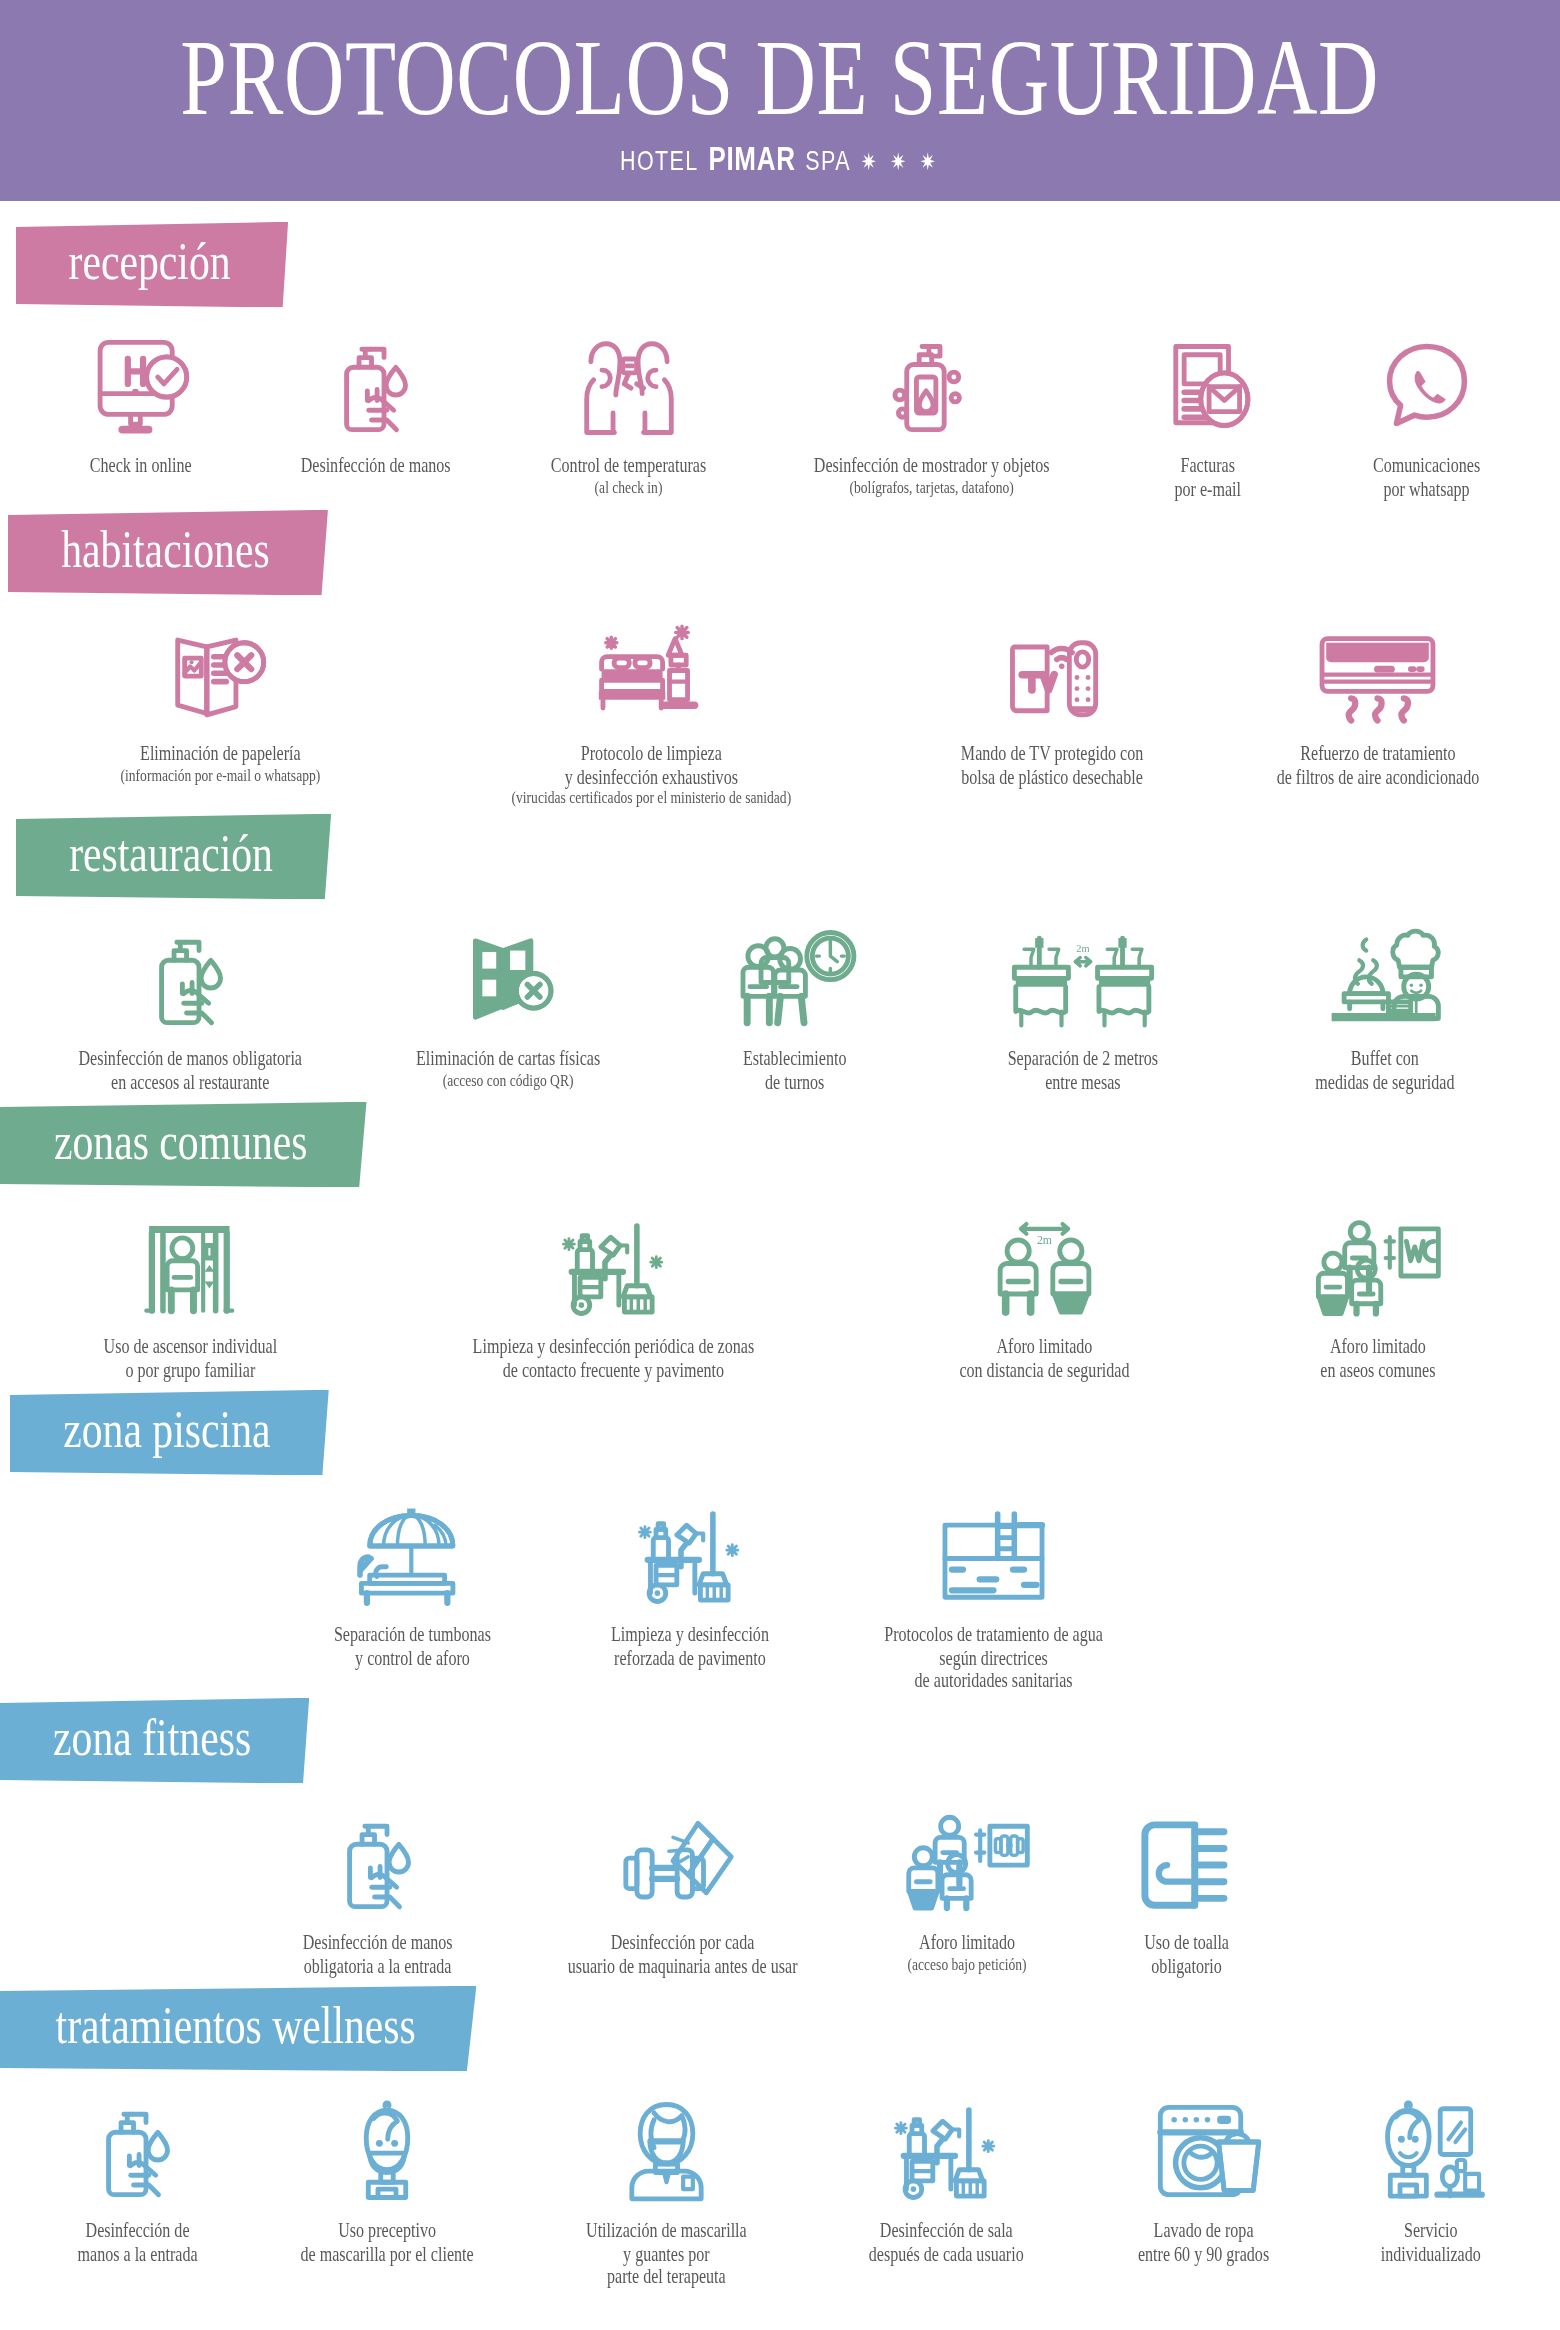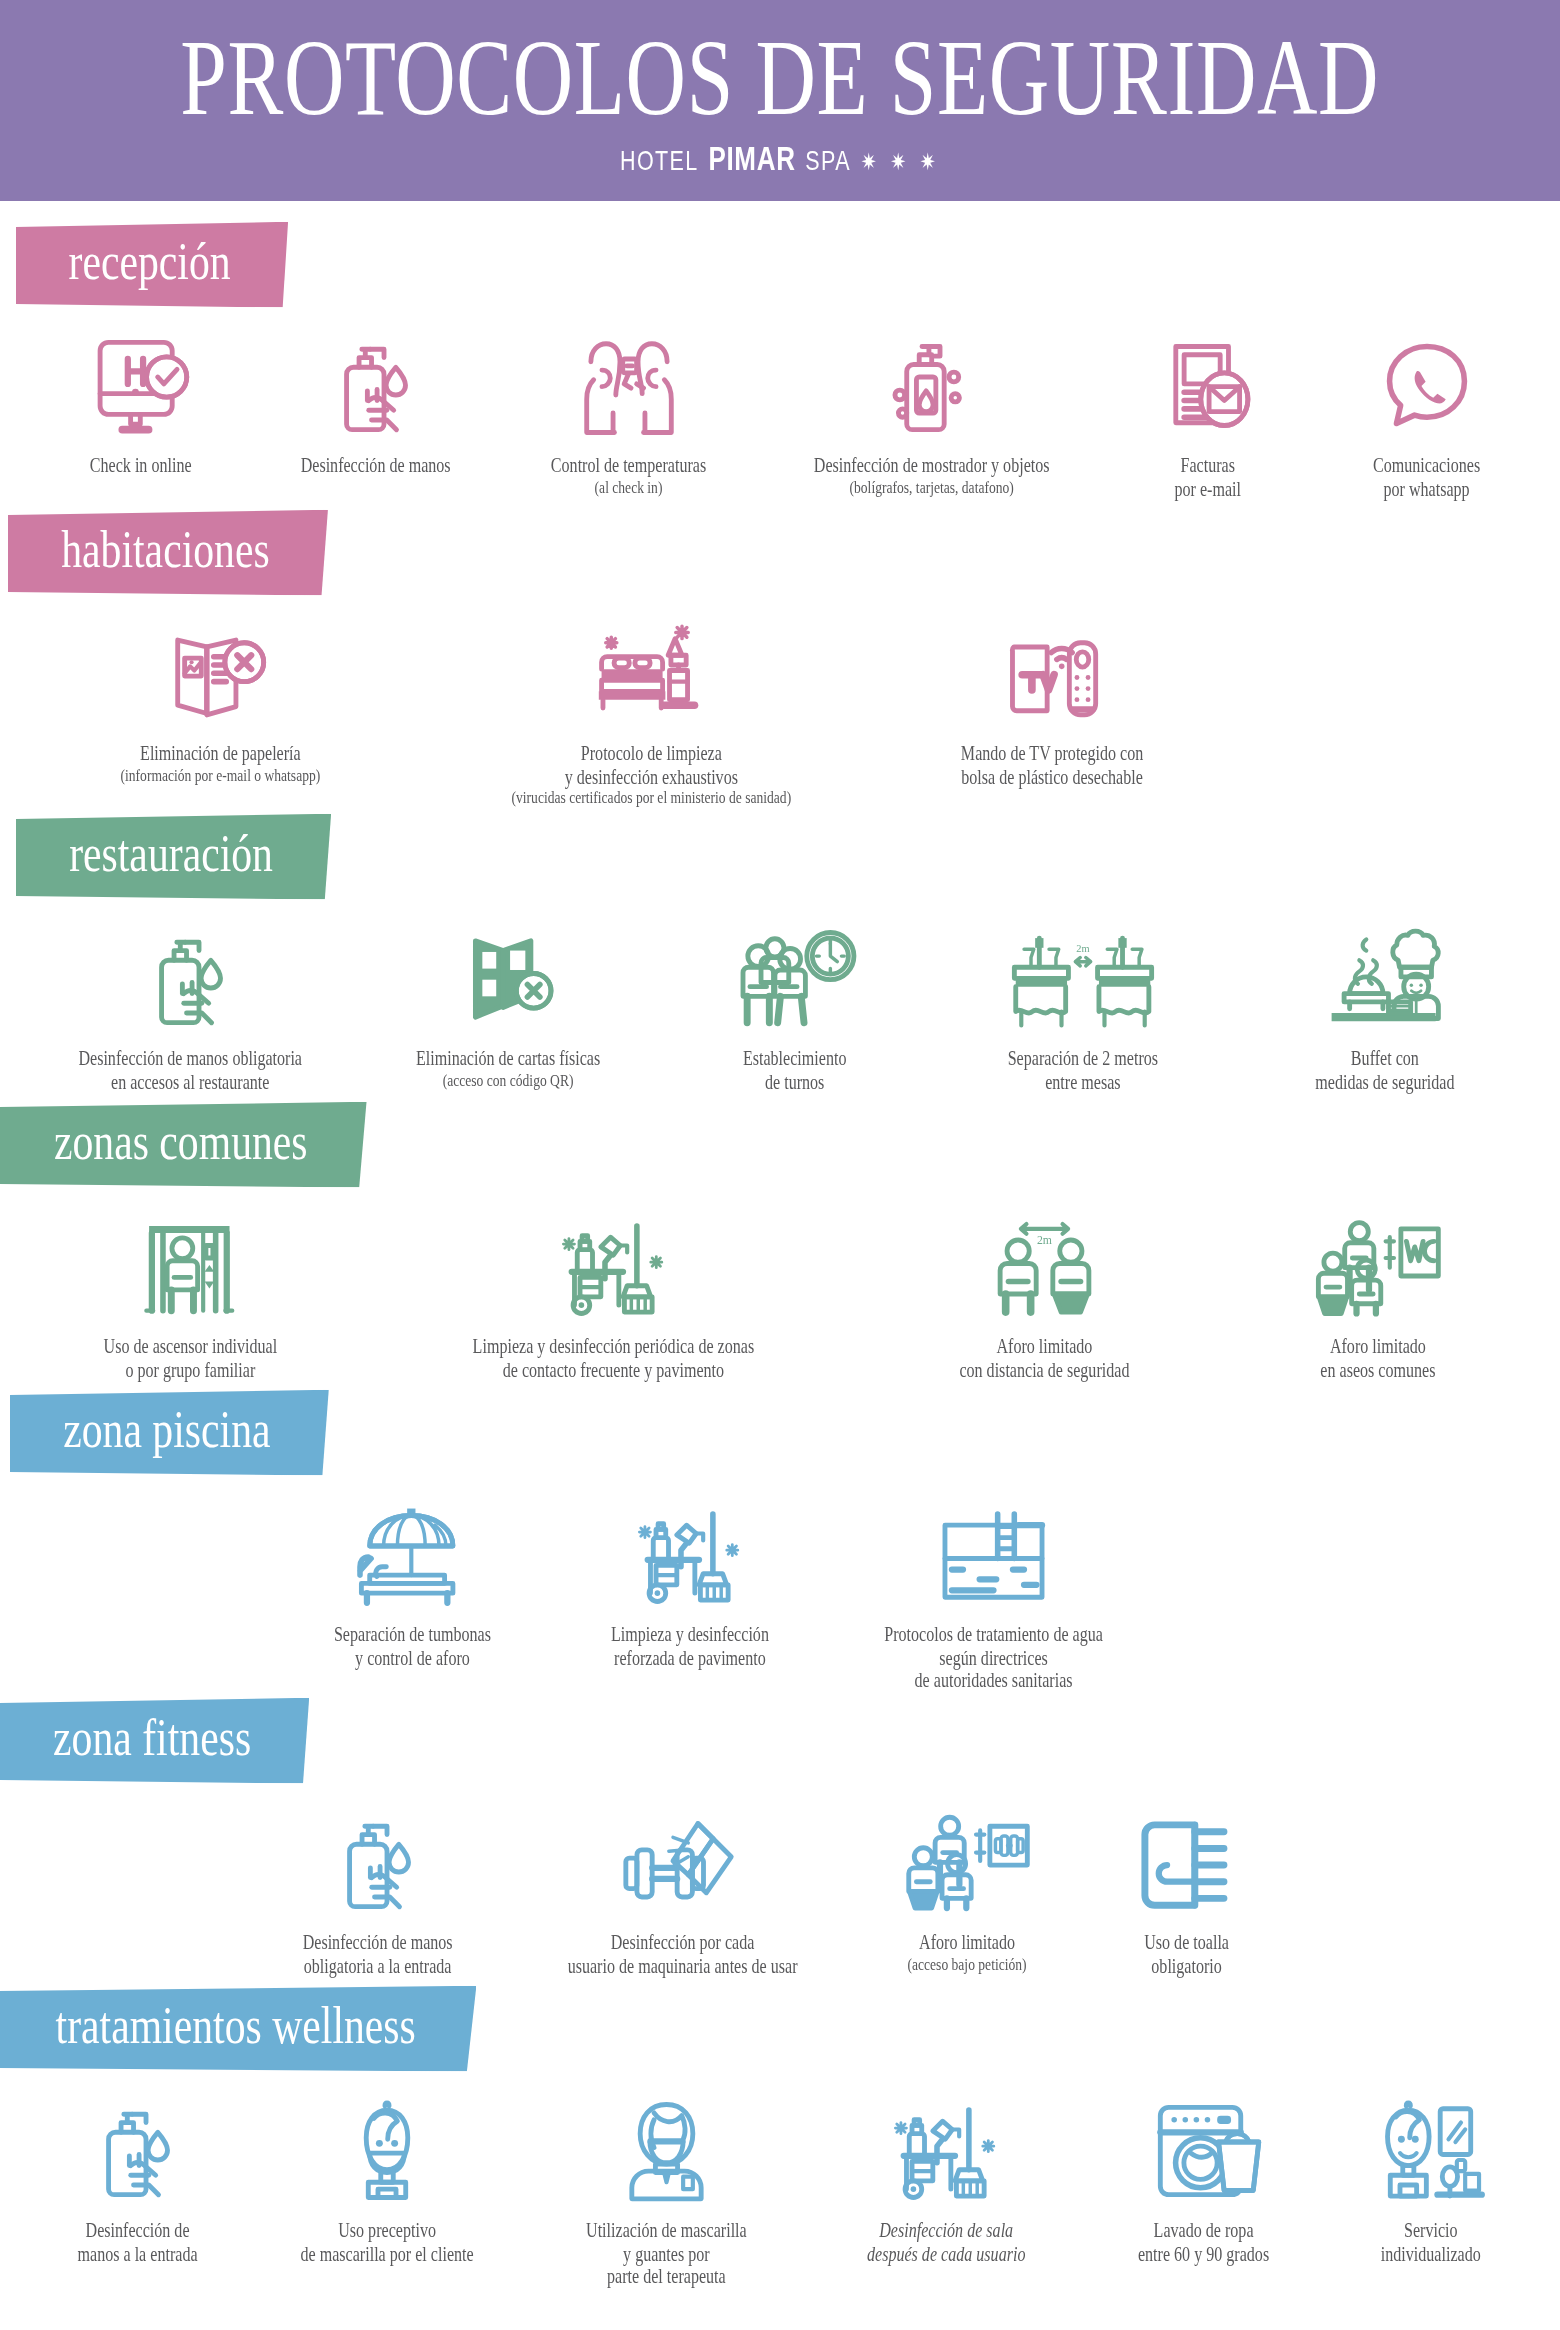--- a/index.html
+++ b/index.html
@@ -281,20 +281,35 @@
               <circle cx="121" cy="96" r="3.5" fill="#ce7ba3" stroke="none"></circle>
               <circle cx="137" cy="96" r="3.5" fill="#ce7ba3" stroke="none"></circle>
               <circle cx="121" cy="112" r="3.5" fill="#ce7ba3" stroke="none"></circle>
               <circle cx="137" cy="112" r="3.5" fill="#ce7ba3" stroke="none"></circle>
               <path d="M114 126h30" stroke-width="9"></path>
             </svg>
           </div>
           <div class="cap">Mando de TV protegido con
 bolsa de plástico desechable</div>
         </div>
+        <div class="cell" style="width: 21%;">
+          <div class="icon-wrap">
+            <svg width="139" height="104" viewBox="0 0 200 150" fill="none" stroke="#ce7ba3" stroke-width="7" stroke-linecap="round" stroke-linejoin="round">
+              <rect x="20" y="24" width="160" height="76" rx="8"></rect>
+              <path d="M26 30h148v22c0 4-4 6-8 6H34c-4 0-8-2-8-6z" fill="#ce7ba3" stroke="none"></path>
+              <path d="M20 76h160" stroke-width="6"></path>
+              <path d="M24 86h152" stroke-width="6"></path>
+              <path d="M100 68h20" stroke-width="10"></path>
+              <path d="M148 68h4M160 68h4" stroke-width="8"></path>
+              <path d="M62 110c8 0 8 12 0 18s0 14 0 14M100 110c8 0 8 12 0 18s0 14 0 14M138 110c8 0 8 12 0 18s0 14 0 14" stroke-width="9"></path>
+            </svg>
+          </div>
+          <div class="cap">Refuerzo de tratamiento
+de filtros de aire acondicionado</div>
+        </div>
       </div>
     </div>
     <div class="section">
       <div style="height: 18px;"></div>
       <div style="padding-left: 16px;"><div class="banner b-green"><span>restauración</span></div></div>
       <div style="height: 23.6px;"></div>
       <div class="row">
         <div class="cell" style="width: 22%;">
           <div class="icon-wrap">
             <svg width="104" height="104" viewBox="0 0 150 150" fill="none" stroke="#6fab8f" stroke-width="7" stroke-linecap="round" stroke-linejoin="round">
@@ -698,21 +713,21 @@
               <path d="M64 94h32v12H64z"></path>
               <path d="M54 104h52a24 24 0 0 1 24 24v16H30v-16a24 24 0 0 1 24-24z"></path>
               <path d="M76 104l4 16 4-16" stroke-width="6"></path>
               <rect x="104" y="112" width="14" height="18" stroke-width="6"></rect>
             </svg>
           </div>
           <div class="cap">Utilización de mascarilla
 y guantes por
 parte del terapeuta</div>
         </div>
-        <div class="cell" style="width: 18%; font-style: italic;">
+        <div class="cell" style="width: 18%;">
           <div class="icon-wrap">
             <svg width="118" height="104" viewBox="0 0 170 150" fill="none" stroke="#6cafd4" stroke-width="7" stroke-linecap="round" stroke-linejoin="round">
               <rect x="32" y="50" width="22" height="32" rx="4"></rect>
               <path d="M36 50V38h14v12"></path>
               <path d="M39 30h8v8h-8z"></path>
               <path d="M66 46l14-14 14 12-10 14z"></path>
               <path d="M80 58l-8 10v24" stroke-width="8"></path>
               <path d="M94 44h10v10" stroke-width="6"></path>
               <path d="M118 16v86" stroke-width="8"></path>
               <path d="M104 102h28l6 16h-40z"></path>

